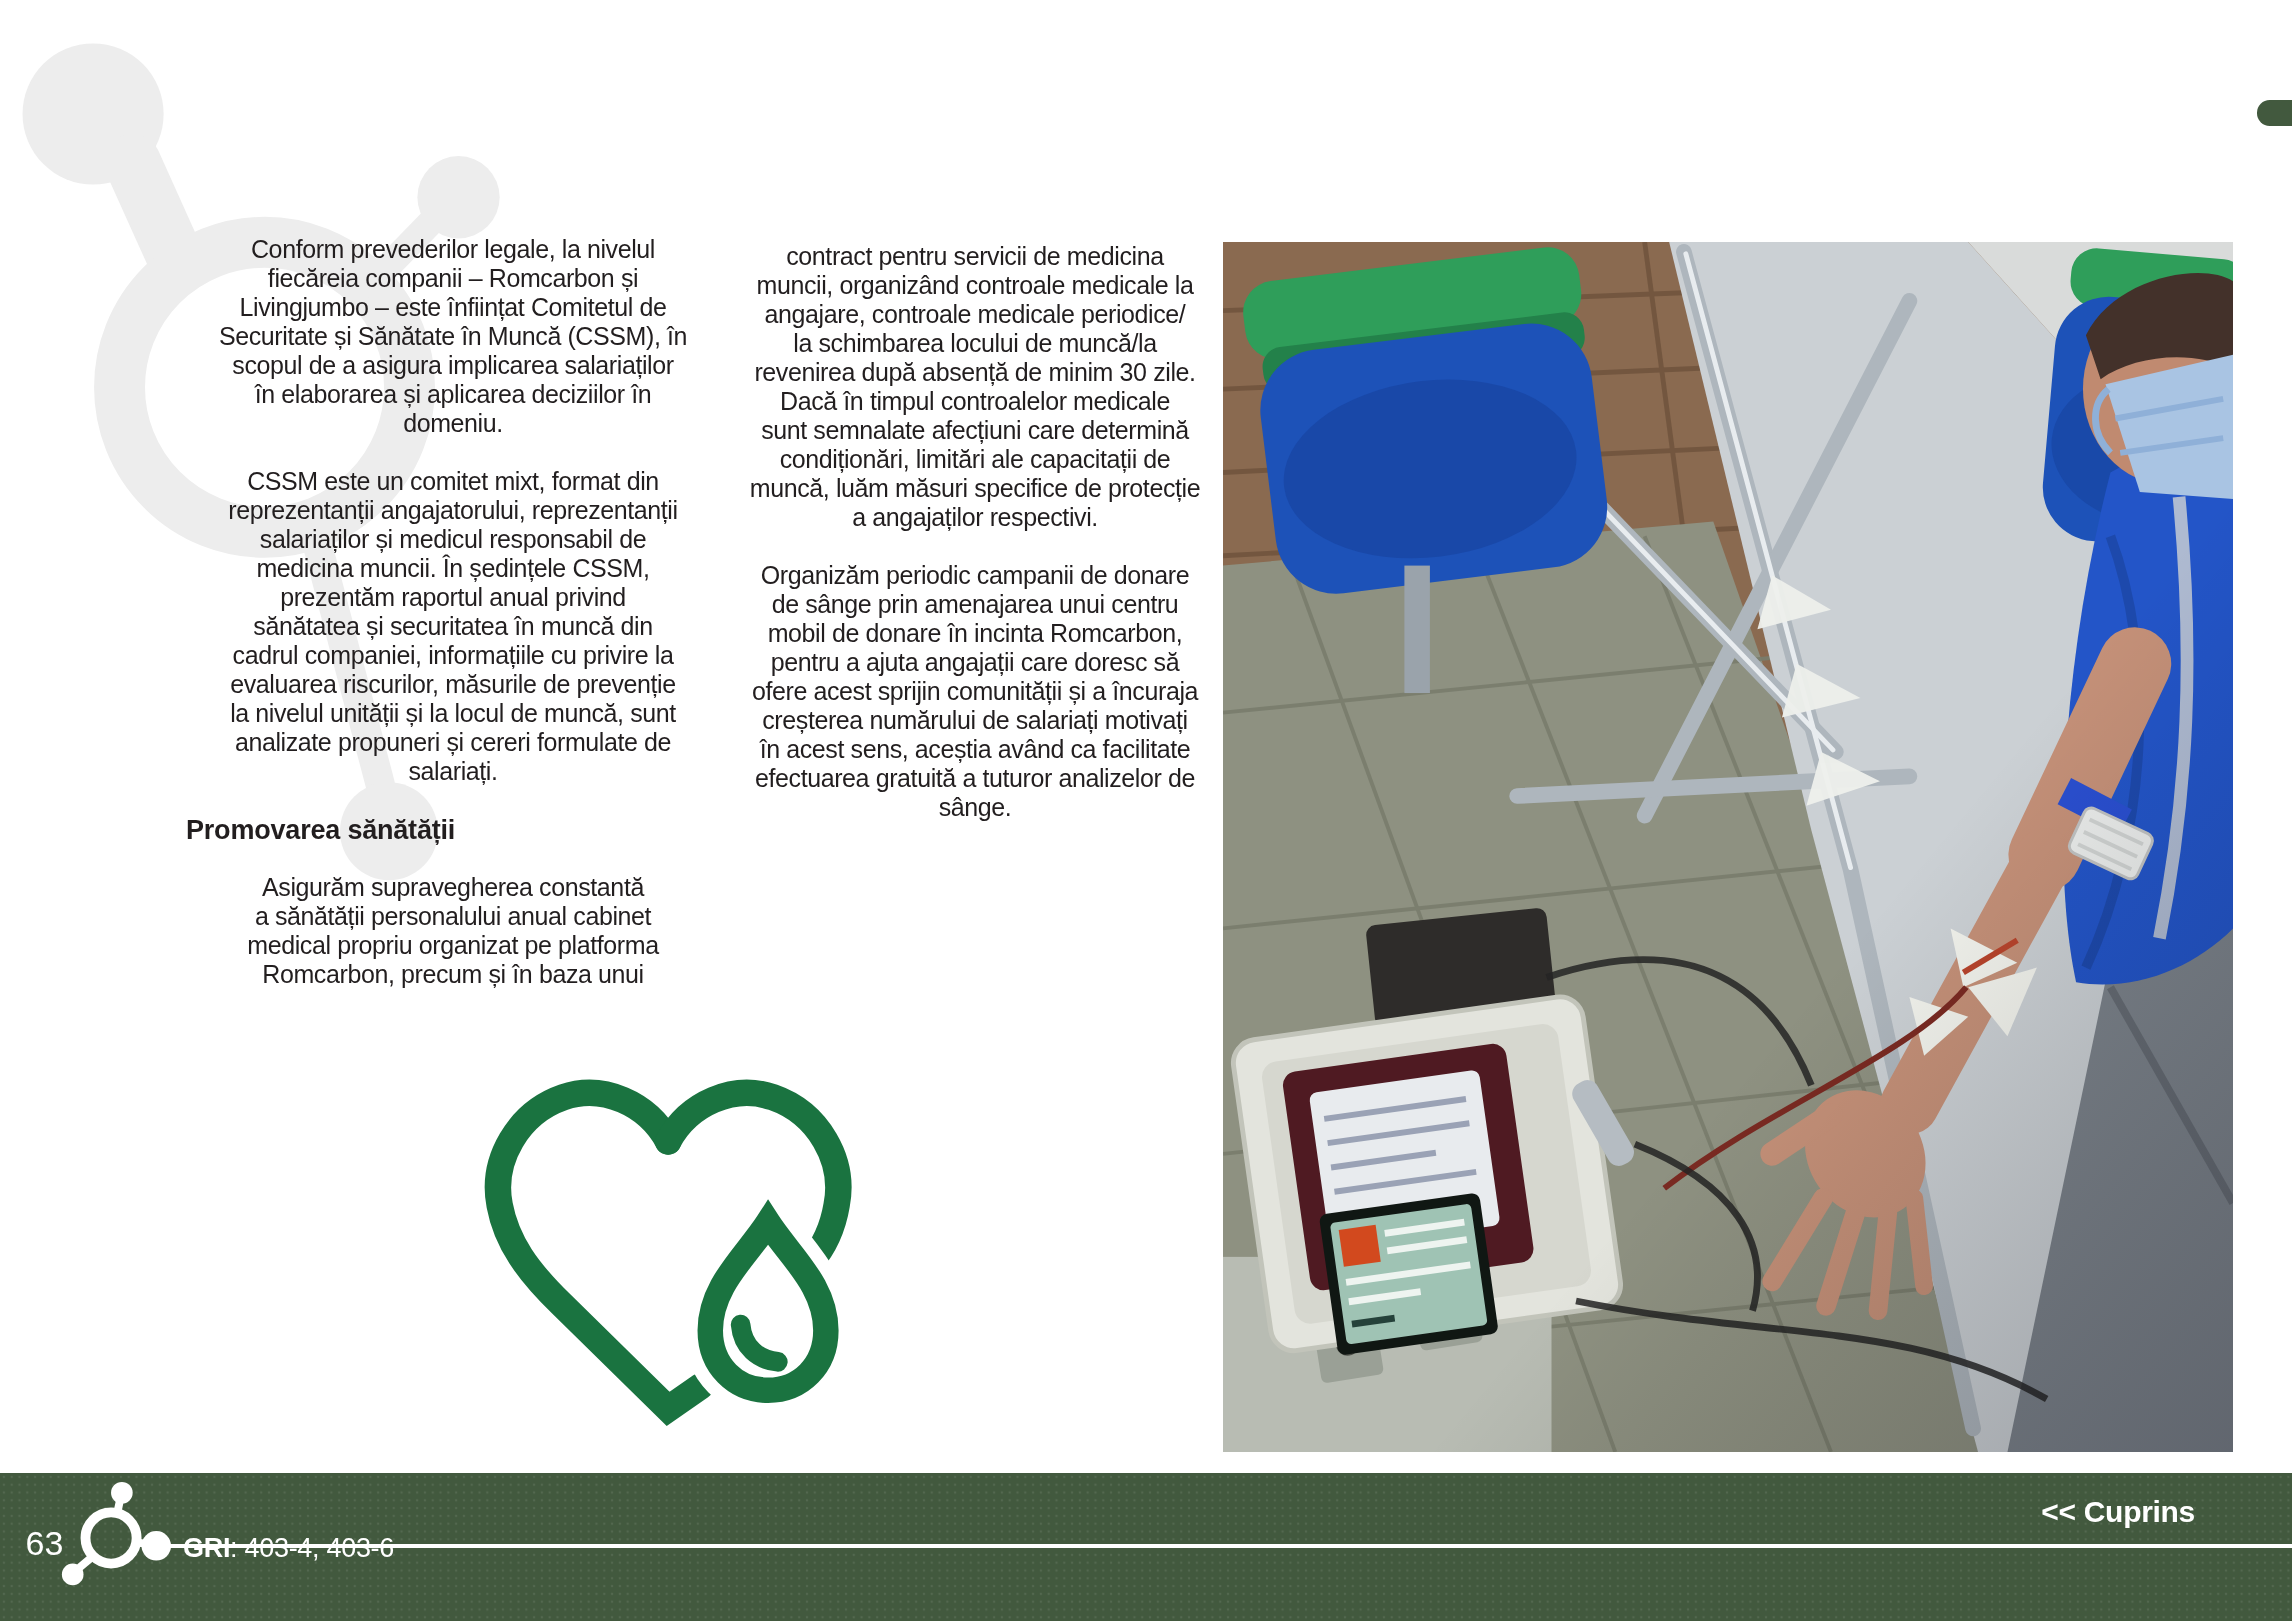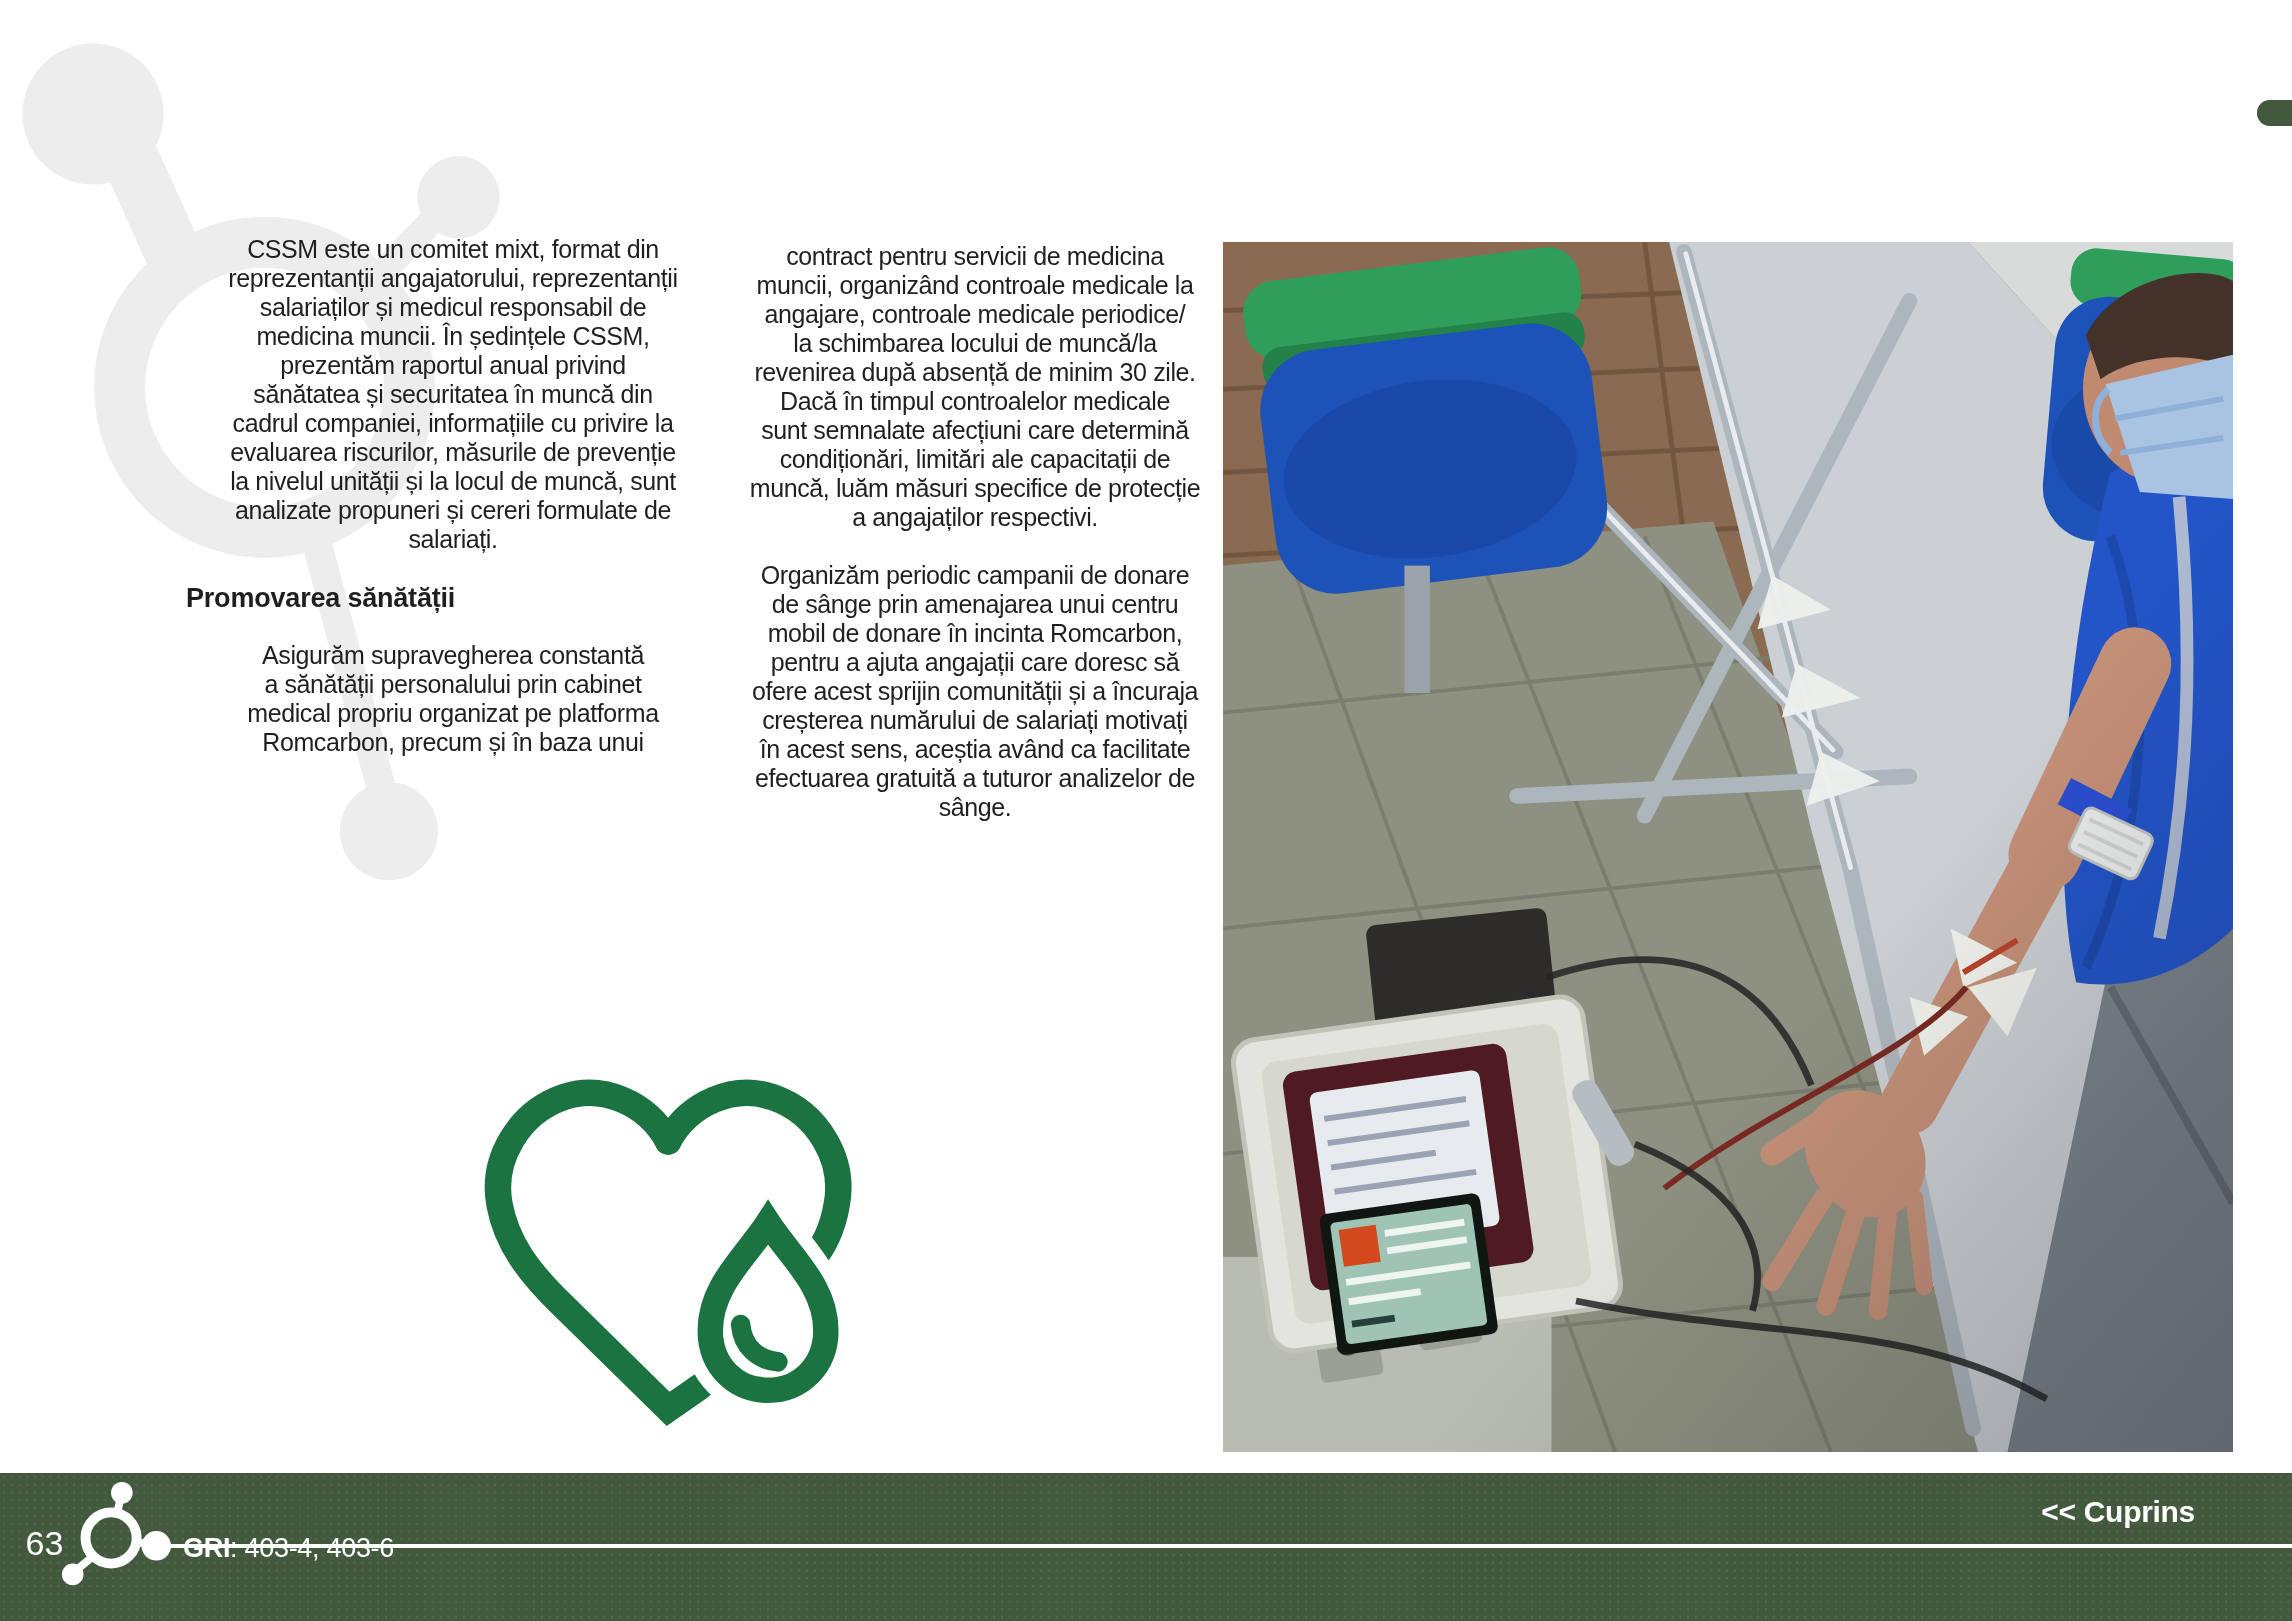--- a/index.html
+++ b/index.html
@@ -52,34 +52,41 @@
     <path d="M135 165 L180 265" fill="none" stroke-width="58" stroke-linecap="round"></path>
     <circle cx="270" cy="395" r="148" fill="none" stroke-width="52"></circle>
     <path d="M378 290 L448 218" fill="none" stroke-width="27" stroke-linecap="round"></path>
     <circle cx="468" cy="201" r="42" stroke="none"></circle>
     <path d="M322 548 L388 800" fill="none" stroke-width="30" stroke-linecap="round"></path>
     <circle cx="397" cy="848" r="50" stroke="none"></circle>
   </g>
 </svg>
 
 <div id="col1" class="abs col">
+  <p>Conform prevederilor legale, la nivelul
+fiecăreia companii – Romcarbon și
+Livingjumbo – este înființat Comitetul de
+Securitate și Sănătate în Muncă (CSSM), în
+scopul de a asigura implicarea salariaților
+în elaborarea și aplicarea deciziilor în
+domeniu.</p>
   <p>CSSM este un comitet mixt, format din
 reprezentanții angajatorului, reprezentanții
 salariaților și medicul responsabil de
 medicina muncii. În ședințele CSSM,
 prezentăm raportul anual privind
 sănătatea și securitatea în muncă din
 cadrul companiei, informațiile cu privire la
 evaluarea riscurilor, măsurile de prevenție
 la nivelul unității și la locul de muncă, sunt
 analizate propuneri și cereri formulate de
 salariați.</p>
   <h3>Promovarea sănătății</h3>
   <p>Asigurăm supravegherea constantă
-a sănătății personalului prin cabinet
+a sănătății personalului anual cabinet
 medical propriu organizat pe platforma
 Romcarbon, precum și în baza unui</p>
 </div>
 
 <div id="col2" class="abs col">
   <p>contract pentru servicii de medicina
 muncii, organizând controale medicale la
 angajare, controale medicale periodice/
 la schimbarea locului de muncă/la
 revenirea după absență de minim 30 zile.

